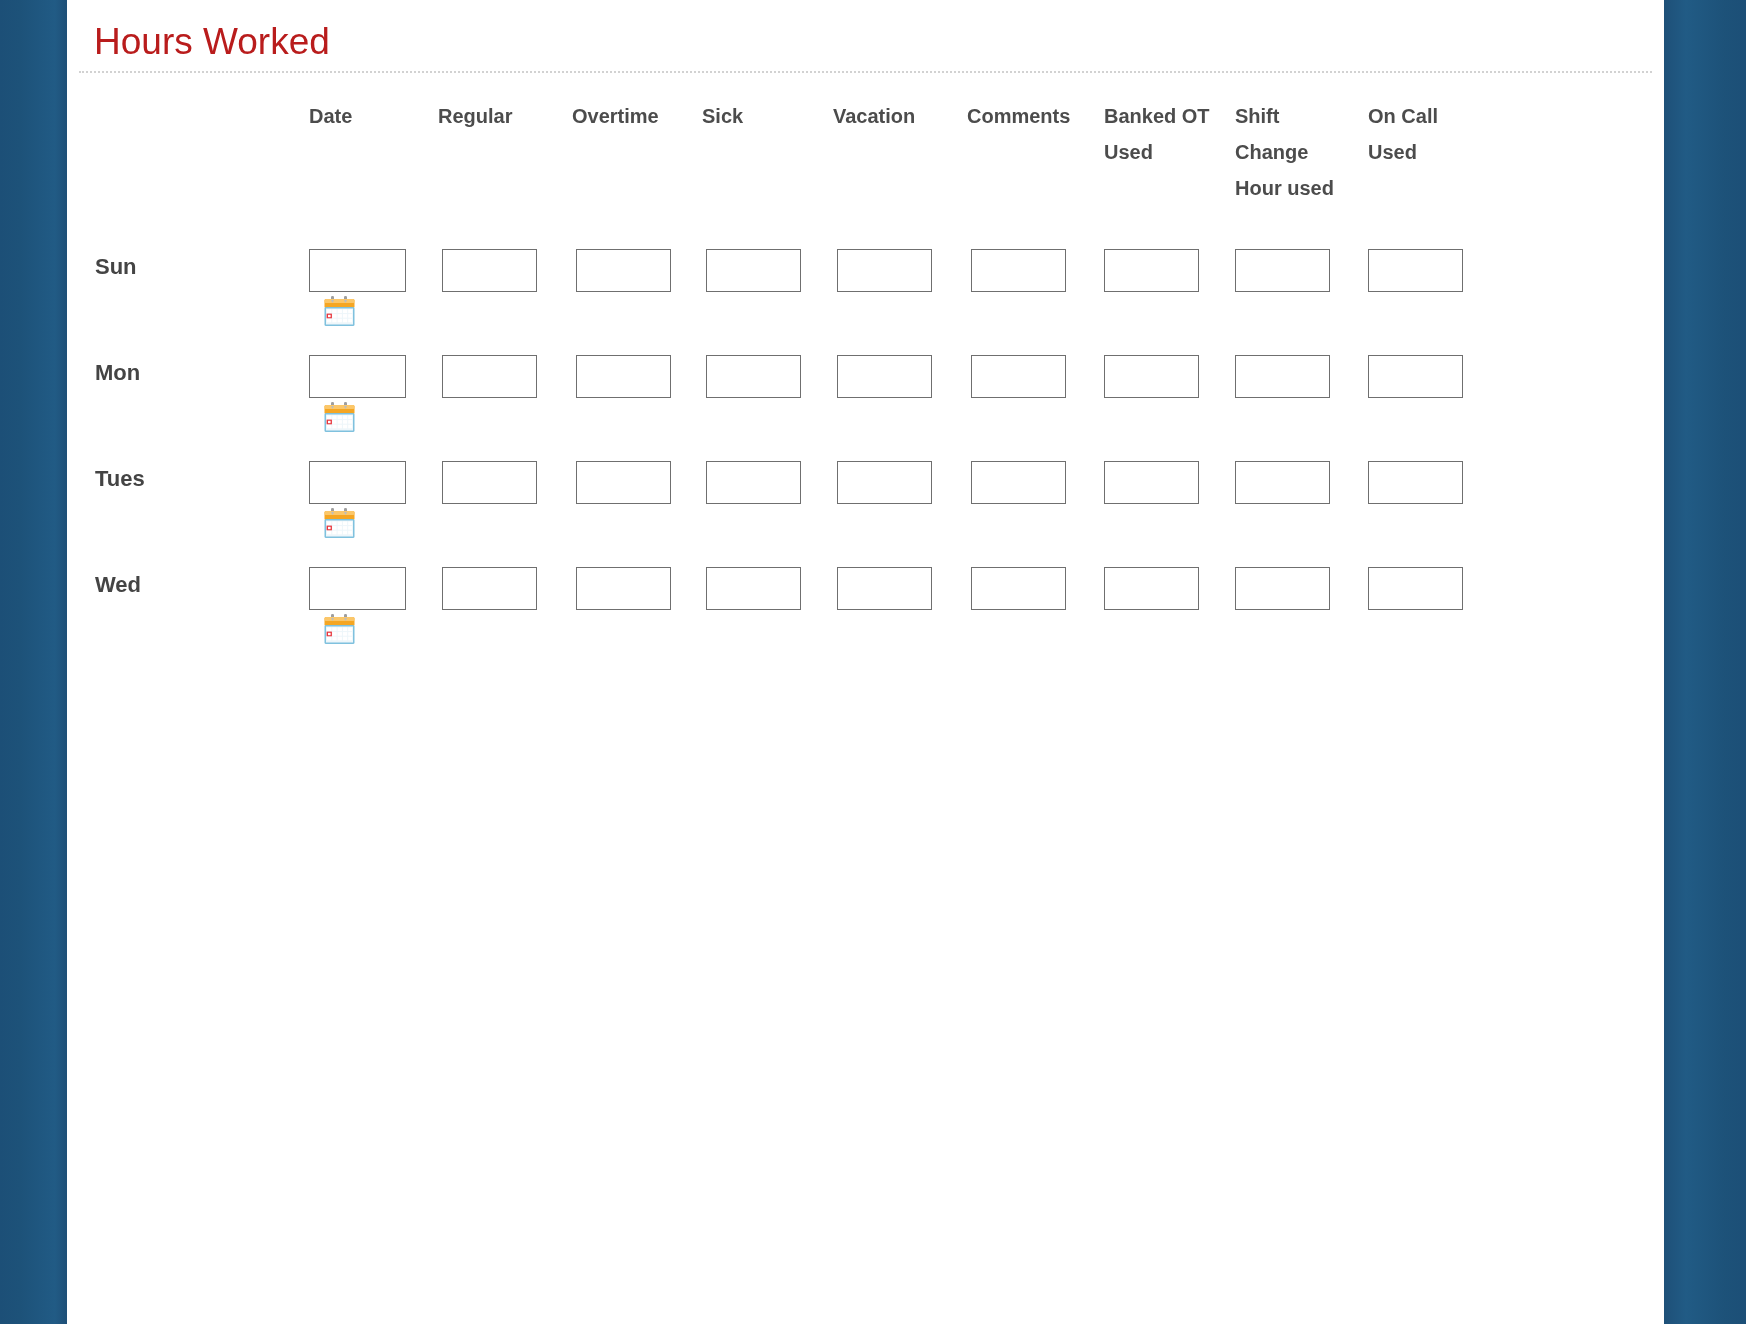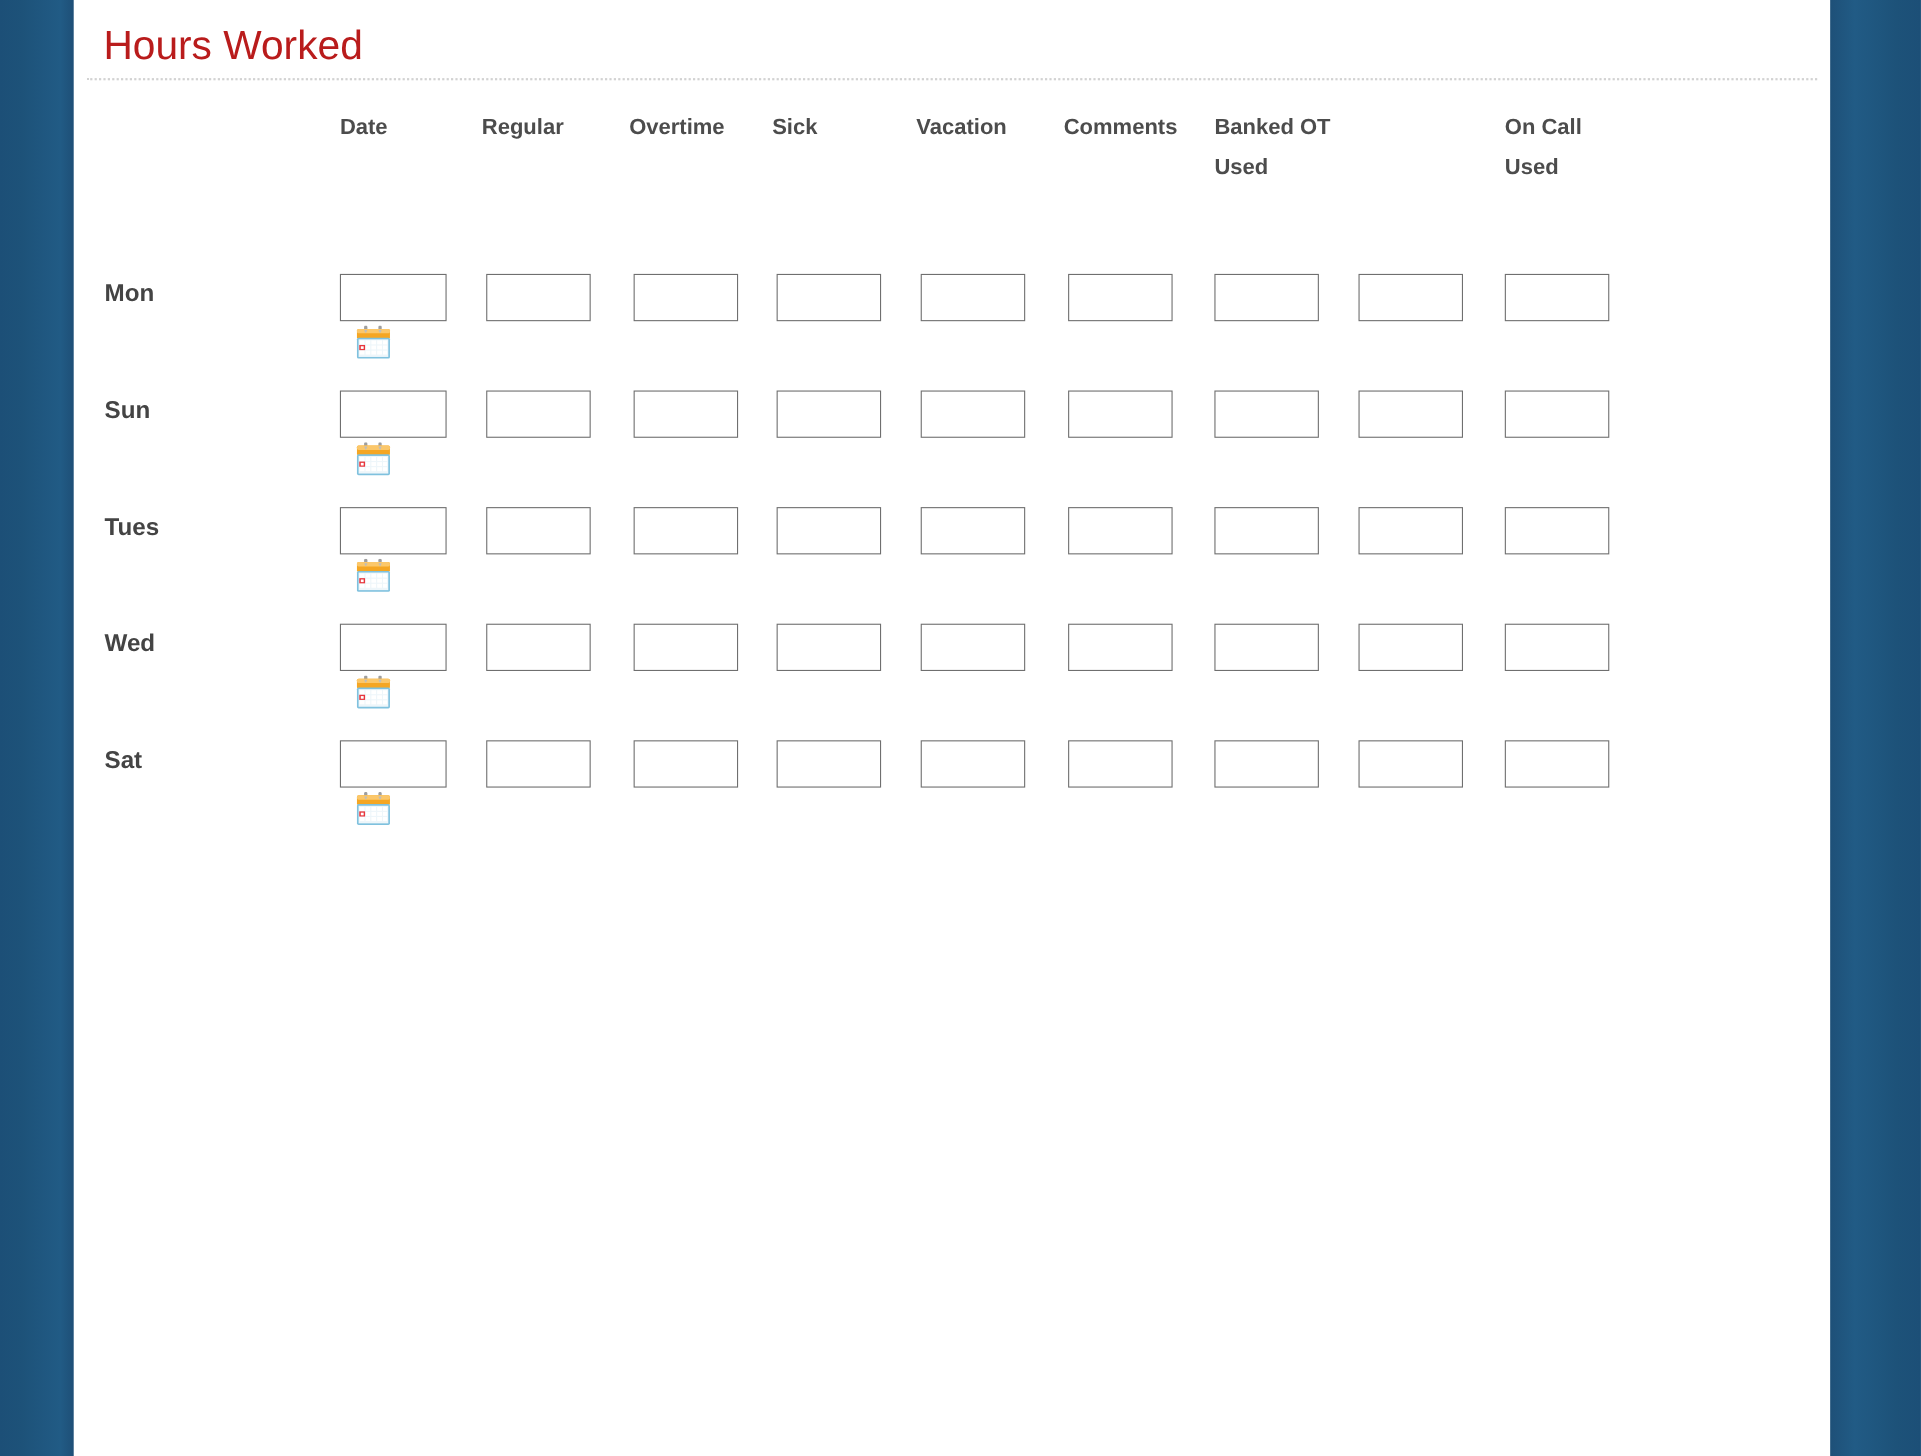--- a/index.html
+++ b/index.html
@@ -159,21 +159,57 @@
     <div class="hours-form" id="hours-form">
 
     <div class="form-row header-row">
           <div class="col-header" style="left: 242px; width: 120px;">Date</div>
           <div class="col-header" style="left: 371px; width: 120px;">Regular</div>
           <div class="col-header" style="left: 505px; width: 120px;">Overtime</div>
           <div class="col-header" style="left: 635px; width: 120px;">Sick</div>
           <div class="col-header" style="left: 766px; width: 130px;">Vacation</div>
           <div class="col-header" style="left: 900px; width: 130px;">Comments</div>
           <div class="col-header" style="left: 1037px; width: 120px;">Banked OT Used</div>
+          <div class="col-header" style="left: 1168px; width: 100px;">Shift Change Hour used</div>
           <div class="col-header" style="left: 1301px; width: 110px;">On Call Used</div>
+        </div>
+        <div class="form-row">
+          <div class="row-label" style="top: 18px;">Sun</div>
+          <div class="cell" style="left: 242px; top: 13px;">
+            <input type="text" class="field-box wide" value="" style="">
+            <span class="calendar-icon" title="Select date">
+              <svg>
+                <use href="#cal-icon" xlink:href="#cal-icon"></use>
+              </svg>
+            </span>
+          </div>
+          <div class="cell" style="left: 375px; top: 13px;">
+            <input type="text" class="field-box" value="" style="">
+          </div>
+          <div class="cell" style="left: 509px; top: 13px;">
+            <input type="text" class="field-box" value="" style="">
+          </div>
+          <div class="cell" style="left: 639px; top: 13px;">
+            <input type="text" class="field-box" value="" style="">
+          </div>
+          <div class="cell" style="left: 770px; top: 13px;">
+            <input type="text" class="field-box" value="" style="">
+          </div>
+          <div class="cell" style="left: 904px; top: 13px;">
+            <input type="text" class="field-box" value="" style="">
+          </div>
+          <div class="cell" style="left: 1037px; top: 13px;">
+            <input type="text" class="field-box" value="" style="">
+          </div>
+          <div class="cell" style="left: 1168px; top: 13px;">
+            <input type="text" class="field-box" value="" style="">
+          </div>
+          <div class="cell" style="left: 1301px; top: 13px;">
+            <input type="text" class="field-box" value="" style="">
+          </div>
         </div>
         <div class="form-row">
           <div class="row-label" style="top: 18px;">Mon</div>
           <div class="cell" style="left: 242px; top: 13px;">
             <input type="text" class="field-box wide" value="" style="">
             <span class="calendar-icon" title="Select date">
               <svg>
                 <use href="#cal-icon" xlink:href="#cal-icon"></use>
               </svg>
             </span>
@@ -197,55 +233,20 @@
             <input type="text" class="field-box" value="" style="">
           </div>
           <div class="cell" style="left: 1168px; top: 13px;">
             <input type="text" class="field-box" value="" style="">
           </div>
           <div class="cell" style="left: 1301px; top: 13px;">
             <input type="text" class="field-box" value="" style="">
           </div>
         </div>
         <div class="form-row">
-          <div class="row-label" style="top: 18px;">Sun</div>
-          <div class="cell" style="left: 242px; top: 13px;">
-            <input type="text" class="field-box wide" value="" style="">
-            <span class="calendar-icon" title="Select date">
-              <svg>
-                <use href="#cal-icon" xlink:href="#cal-icon"></use>
-              </svg>
-            </span>
-          </div>
-          <div class="cell" style="left: 375px; top: 13px;">
-            <input type="text" class="field-box" value="" style="">
-          </div>
-          <div class="cell" style="left: 509px; top: 13px;">
-            <input type="text" class="field-box" value="" style="">
-          </div>
-          <div class="cell" style="left: 639px; top: 13px;">
-            <input type="text" class="field-box" value="" style="">
-          </div>
-          <div class="cell" style="left: 770px; top: 13px;">
-            <input type="text" class="field-box" value="" style="">
-          </div>
-          <div class="cell" style="left: 904px; top: 13px;">
-            <input type="text" class="field-box" value="" style="">
-          </div>
-          <div class="cell" style="left: 1037px; top: 13px;">
-            <input type="text" class="field-box" value="" style="">
-          </div>
-          <div class="cell" style="left: 1168px; top: 13px;">
-            <input type="text" class="field-box" value="" style="">
-          </div>
-          <div class="cell" style="left: 1301px; top: 13px;">
-            <input type="text" class="field-box" value="" style="">
-          </div>
-        </div>
-        <div class="form-row">
           <div class="row-label" style="top: 18px;">Tues</div>
           <div class="cell" style="left: 242px; top: 13px;">
             <input type="text" class="field-box wide" value="" style="">
             <span class="calendar-icon" title="Select date">
               <svg>
                 <use href="#cal-icon" xlink:href="#cal-icon"></use>
               </svg>
             </span>
           </div>
           <div class="cell" style="left: 375px; top: 13px;">
@@ -301,55 +302,20 @@
           <div class="cell" style="left: 1037px; top: 13px;">
             <input type="text" class="field-box" value="" style="">
           </div>
           <div class="cell" style="left: 1168px; top: 13px;">
             <input type="text" class="field-box" value="" style="">
           </div>
           <div class="cell" style="left: 1301px; top: 13px;">
             <input type="text" class="field-box" value="" style="">
           </div>
         </div>
-        <div class="form-row">
-          <div class="row-label" style="top: 18px;">Sat</div>
-          <div class="cell" style="left: 242px; top: 13px;">
-            <input type="text" class="field-box wide" value="" style="">
-            <span class="calendar-icon" title="Select date">
-              <svg>
-                <use href="#cal-icon" xlink:href="#cal-icon"></use>
-              </svg>
-            </span>
-          </div>
-          <div class="cell" style="left: 375px; top: 13px;">
-            <input type="text" class="field-box" value="" style="">
-          </div>
-          <div class="cell" style="left: 509px; top: 13px;">
-            <input type="text" class="field-box" value="" style="">
-          </div>
-          <div class="cell" style="left: 639px; top: 13px;">
-            <input type="text" class="field-box" value="" style="">
-          </div>
-          <div class="cell" style="left: 770px; top: 13px;">
-            <input type="text" class="field-box" value="" style="">
-          </div>
-          <div class="cell" style="left: 904px; top: 13px;">
-            <input type="text" class="field-box" value="" style="">
-          </div>
-          <div class="cell" style="left: 1037px; top: 13px;">
-            <input type="text" class="field-box" value="" style="">
-          </div>
-          <div class="cell" style="left: 1168px; top: 13px;">
-            <input type="text" class="field-box" value="" style="">
-          </div>
-          <div class="cell" style="left: 1301px; top: 13px;">
-            <input type="text" class="field-box" value="" style="">
-          </div>
-        </div>
       </div>
 
   </div>
 
 </div>
 
 <svg width="0" height="0" style="position:absolute" aria-hidden="true">
   <symbol id="cal-icon" viewBox="0 0 33 31">
 
     <rect x="8" y="0" width="3" height="7" rx="1.3" fill="#9e9e9e"></rect>

